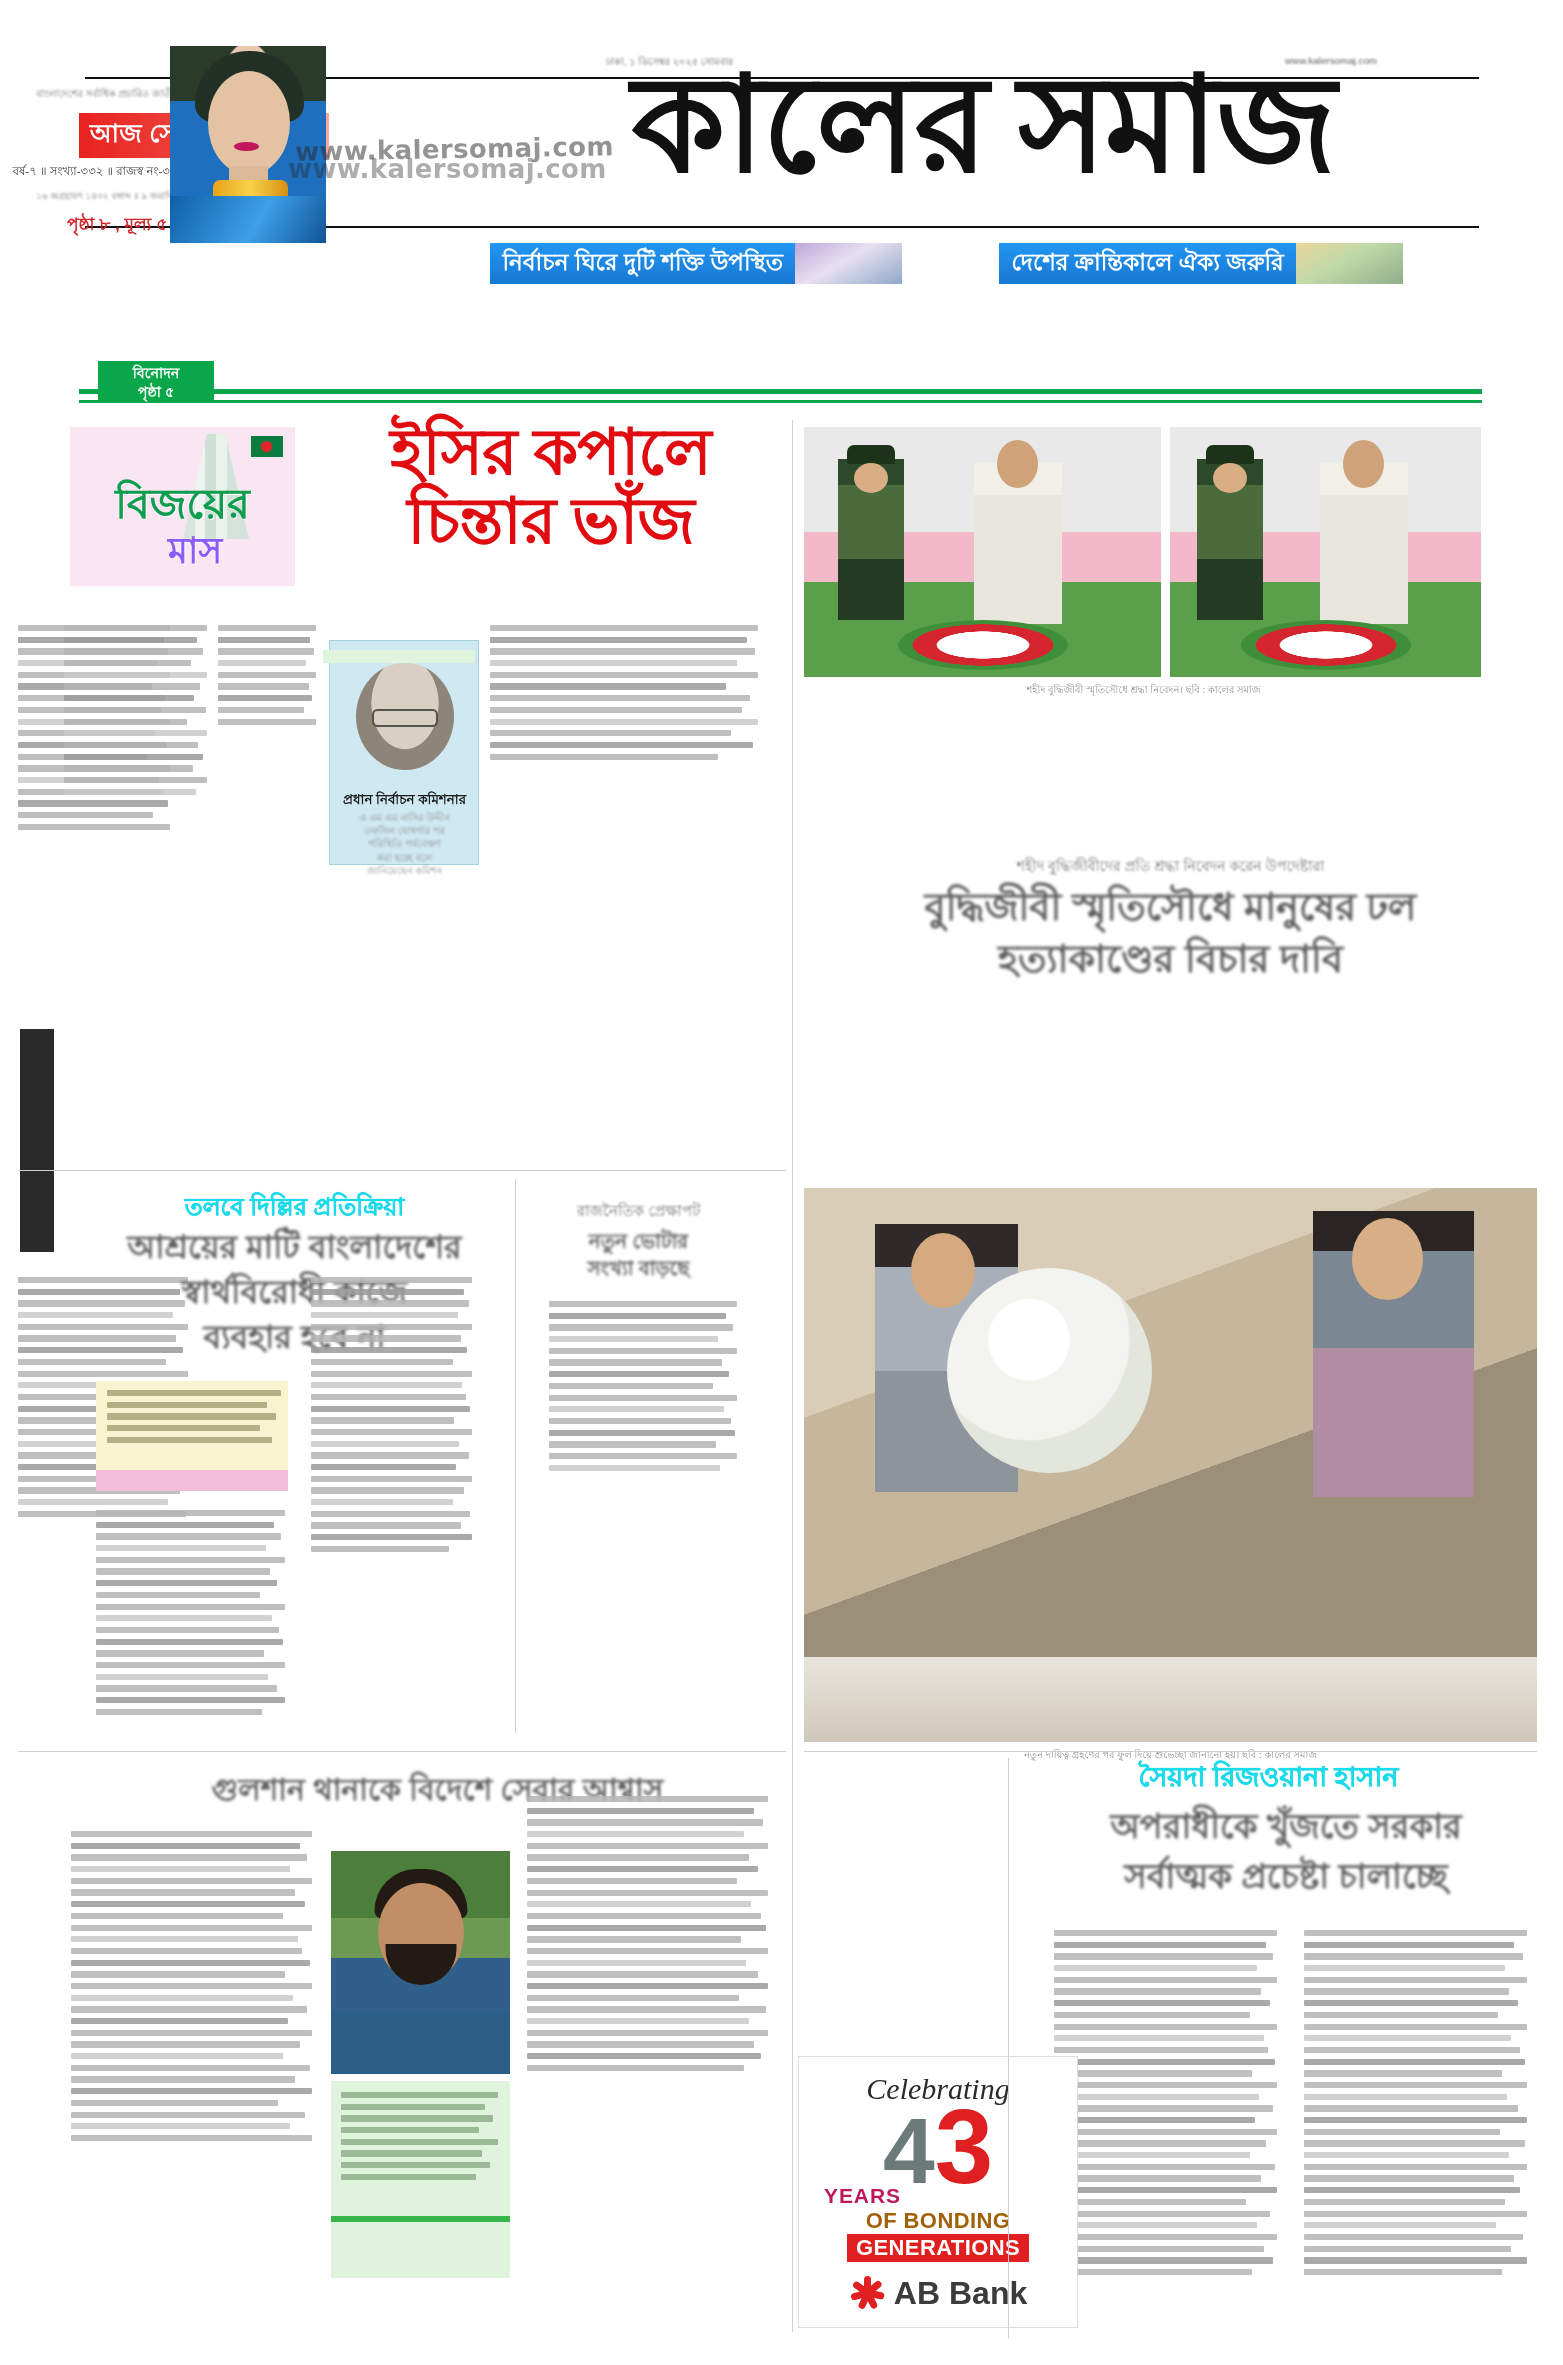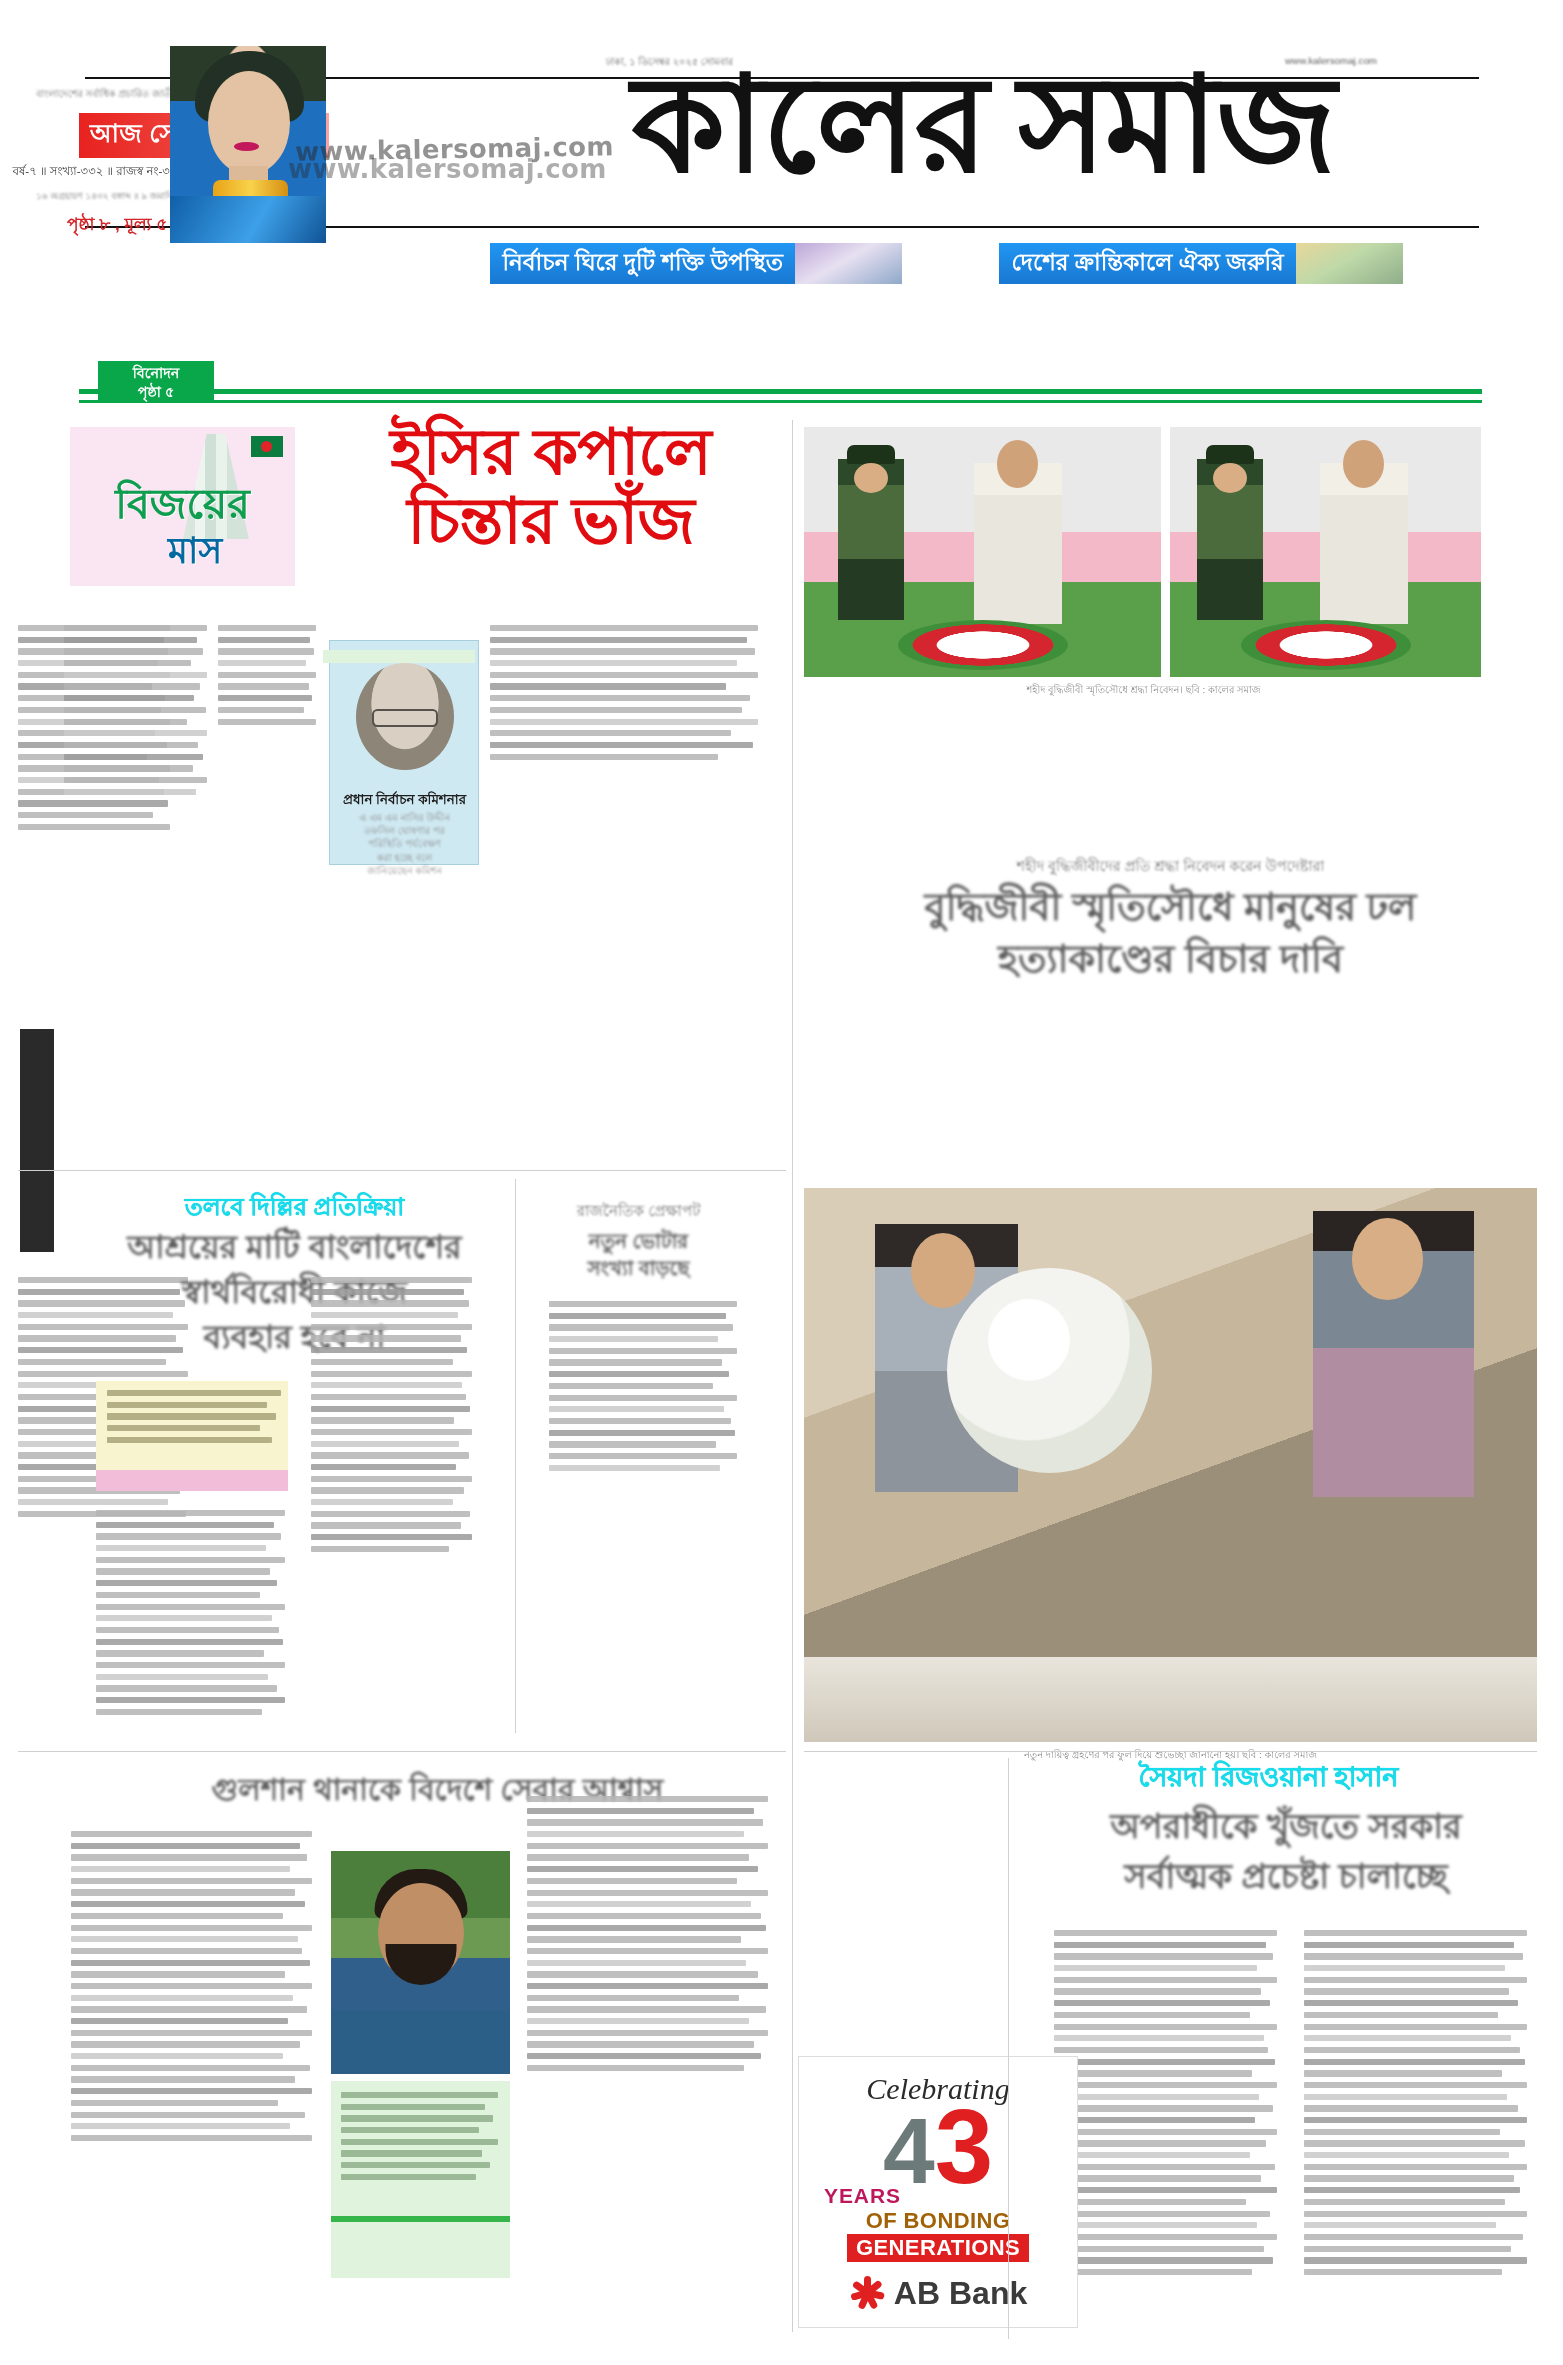--- a/index.html
+++ b/index.html
@@ -168,21 +168,21 @@
     position: absolute; right: 12.5px; top: 9px; width: 32px; height: 21.4px;
     background: #0a7c3f; display: flex; align-items: center; justify-content: center;
   }
   .bijoy-box .flag i { display: block; width: 11.6px; height: 11.6px; border-radius: 50%; background: #e0242a; }
   .bijoy-l1 {
     position: relative; z-index: 2; color: #0f9d4f; font-size: 41px; font-weight: 900;
     text-shadow: 0.9px 0.9px 0 #fff;
   }
   .bijoy-l2 {
     position: absolute; left: 98px; top: 96px; z-index: 2;
-    color: #0369a1; font-size: 36px; font-weight: 900; text-shadow: 0.9px 0.9px 0 #fff;
+    color: #8b5cf6; font-size: 36px; font-weight: 900; text-shadow: 0.9px 0.9px 0 #fff;
   }
 
   
   .cec-box {
     position: absolute; left: 329px; top: 640px; width: 150px; height: 225px;
     background: #cfe9f2; border: 0.9px solid #a8cfdd;
   }
   .cec-photo {
     position: absolute; left: 356px; top: 663px; width: 98px; height: 107px;
     border-radius: 49px/54px;

